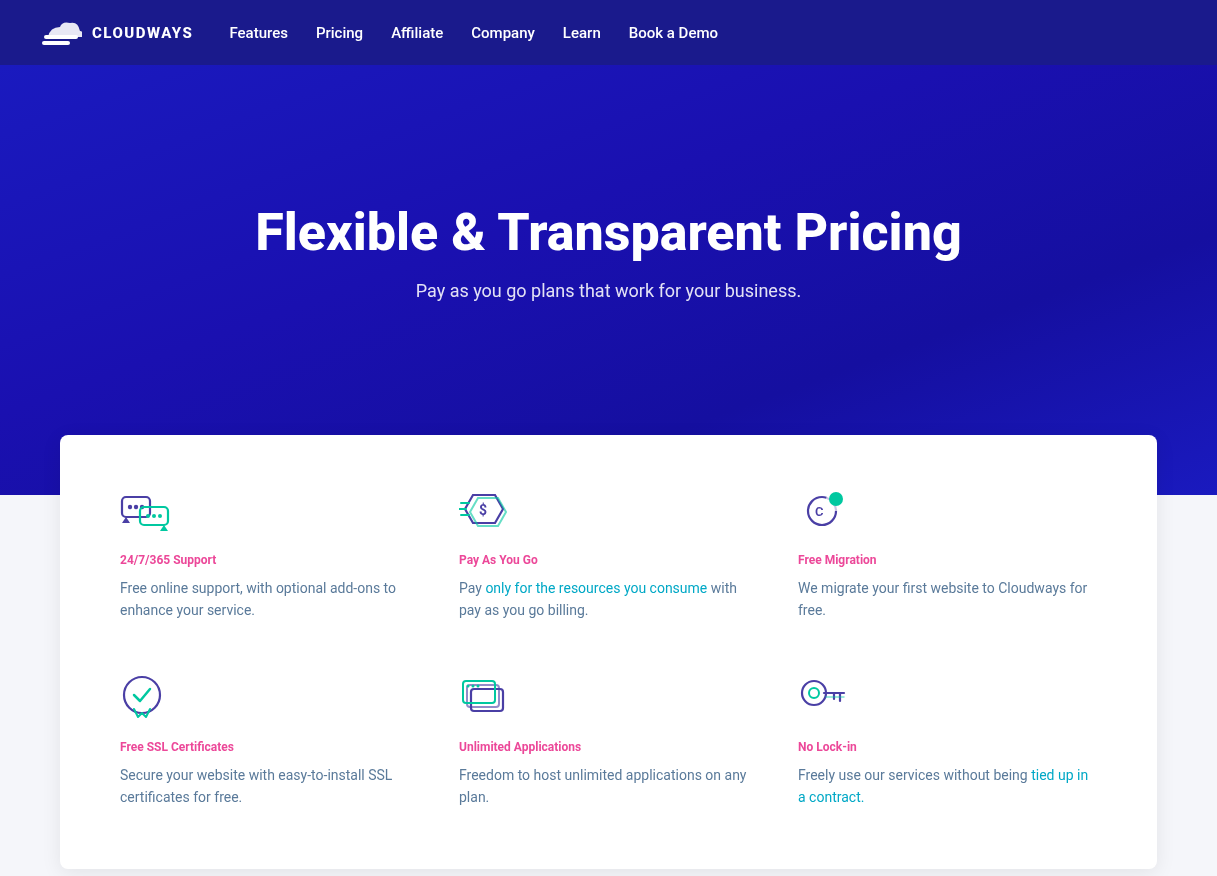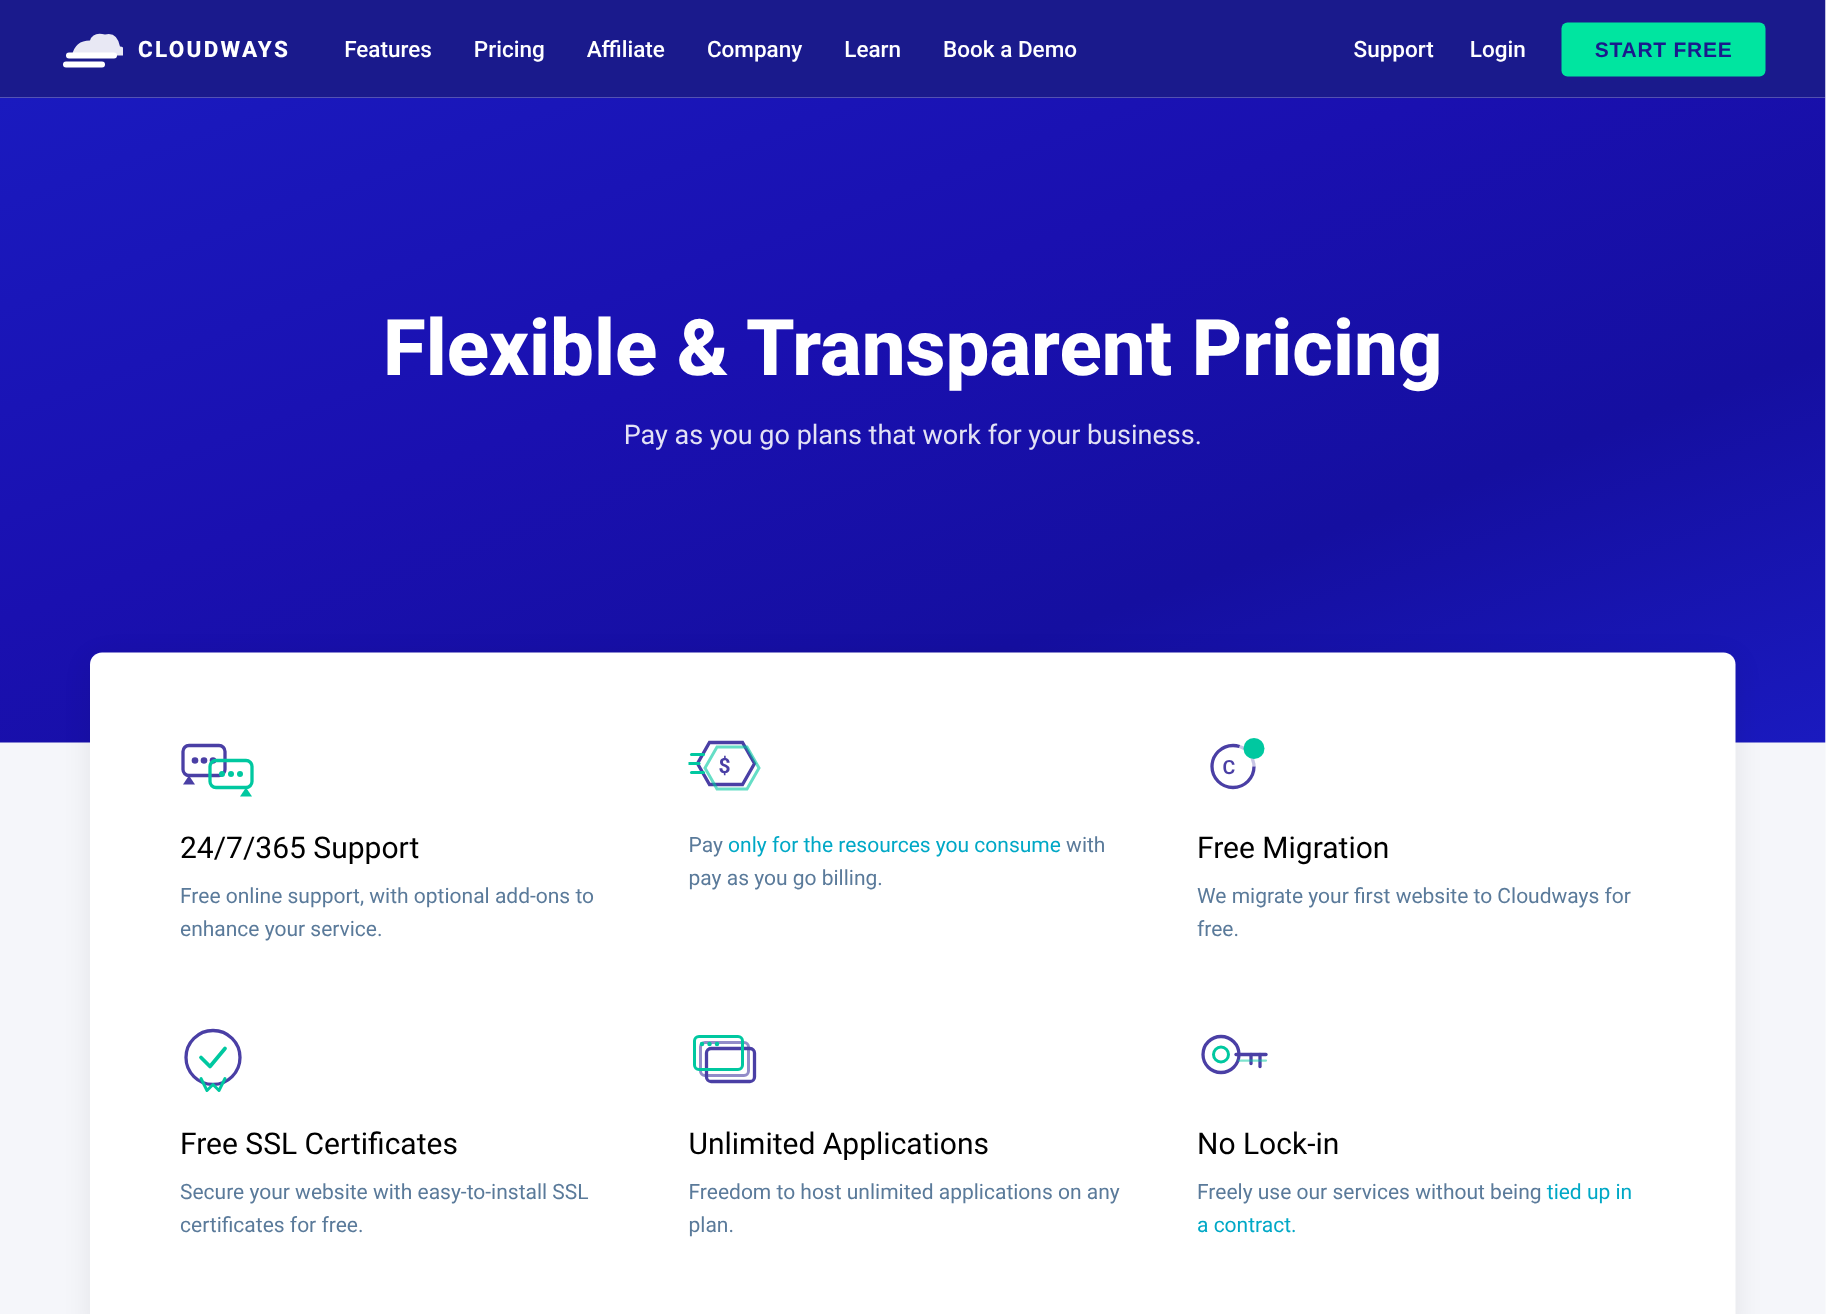--- a/index.html
+++ b/index.html
@@ -110,23 +110,23 @@
     .feature-item {}
     .feature-icon {
       width: 52px;
       height: 52px;
       margin-bottom: 16px;
       display: flex;
       align-items: center;
       justify-content: center;
     }
     .feature-title {
-      color: #000000;
-      font-size: 20px;
-      font-weight: 400;
+      color: #ec4899;
+      font-size: 12px;
+      font-weight: 700;
       margin-bottom: 10px;
     }
     .feature-desc {
       color: #5a7a9a;
       font-size: 14px;
       line-height: 1.6;
     }
     .feature-desc a { color: #00a8c6; text-decoration: none; }
     .content-area {
       background: #f5f6fa;
@@ -150,25 +150,20 @@
     </div>
     <div class="nav-links">
       <a class="nav-link">Features</a>
       <a class="nav-link">Pricing</a>
       <a class="nav-link">Affiliate</a>
       <a class="nav-link">Company</a>
       <a class="nav-link">Learn</a>
       <a class="nav-link">Book a Demo</a>
     </div>
   </div>
-  <div class="nav-right">
-    <a class="nav-support">Support</a>
-    <a class="nav-login">Login</a>
-    <button class="btn-start-free">START FREE</button>
-  </div>
 </nav>
 
 <div class="hero">
   <h1 class="hero-title">Flexible &amp; Transparent Pricing</h1>
   <p class="hero-subtitle">Pay as you go plans that work for your business.</p>
 </div>
 
 <div class="content-area">
 
   <div class="features-section">
@@ -201,20 +196,21 @@
 
             <path d="M14 6 L36 6 L44 20 L36 34 L14 34 L6 20 Z" fill="none" stroke="#4a3fa5" stroke-width="2.2"></path>
             <path d="M18 8 L38 8 L46 22 L38 36 L18 36 L10 22 Z" fill="none" stroke="#00c8a0" stroke-width="2" opacity="0.6" transform="translate(1,1)"></path>
             <text x="20" y="26" font-size="14" fill="#4a3fa5" font-weight="700">$</text>
 
             <line x1="2" y1="14" x2="10" y2="14" stroke="#00c8a0" stroke-width="2" stroke-linecap="round"></line>
             <line x1="0" y1="20" x2="7" y2="20" stroke="#00c8a0" stroke-width="2" stroke-linecap="round"></line>
             <line x1="2" y1="26" x2="10" y2="26" stroke="#00c8a0" stroke-width="2" stroke-linecap="round"></line>
           </svg>
         </div>
+        <div class="feature-title">Pay As You Go</div>
         <div class="feature-desc">Pay <a>only for the resources you consume</a> with pay as you go billing.</div>
       </div>
 
       <div class="feature-item">
         <div class="feature-icon">
           <svg width="52" height="44" viewBox="0 0 52 44" fill="none">
 
             <circle cx="24" cy="22" r="14" fill="none" stroke="#4a3fa5" stroke-width="2.2" stroke-dasharray="70 20"></circle>
             <circle cx="24" cy="22" r="14" fill="none" stroke="#4a3fa5" stroke-width="2.2" stroke-dasharray="0 70 20" opacity="0.3"></circle>
 

